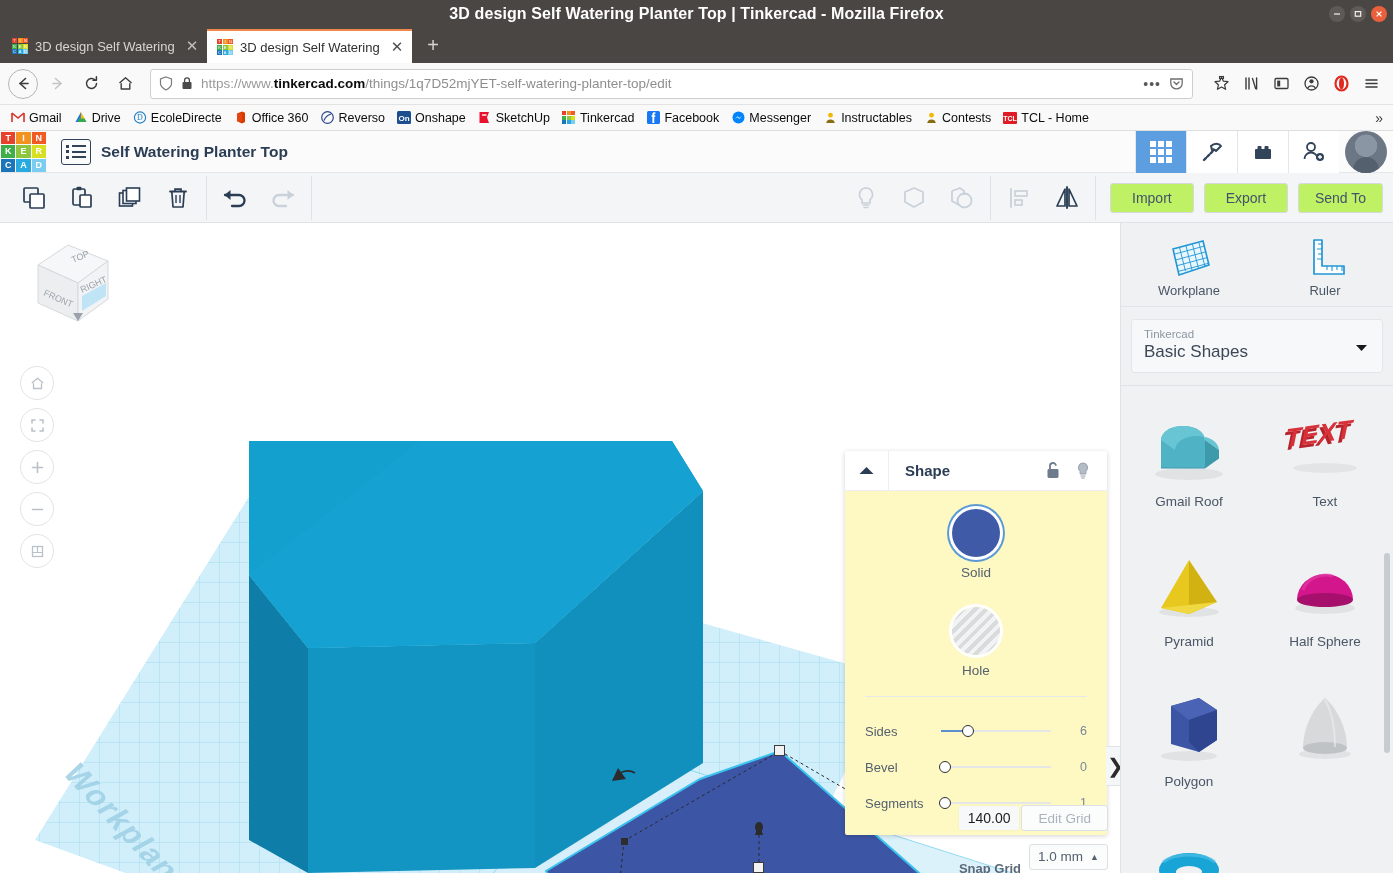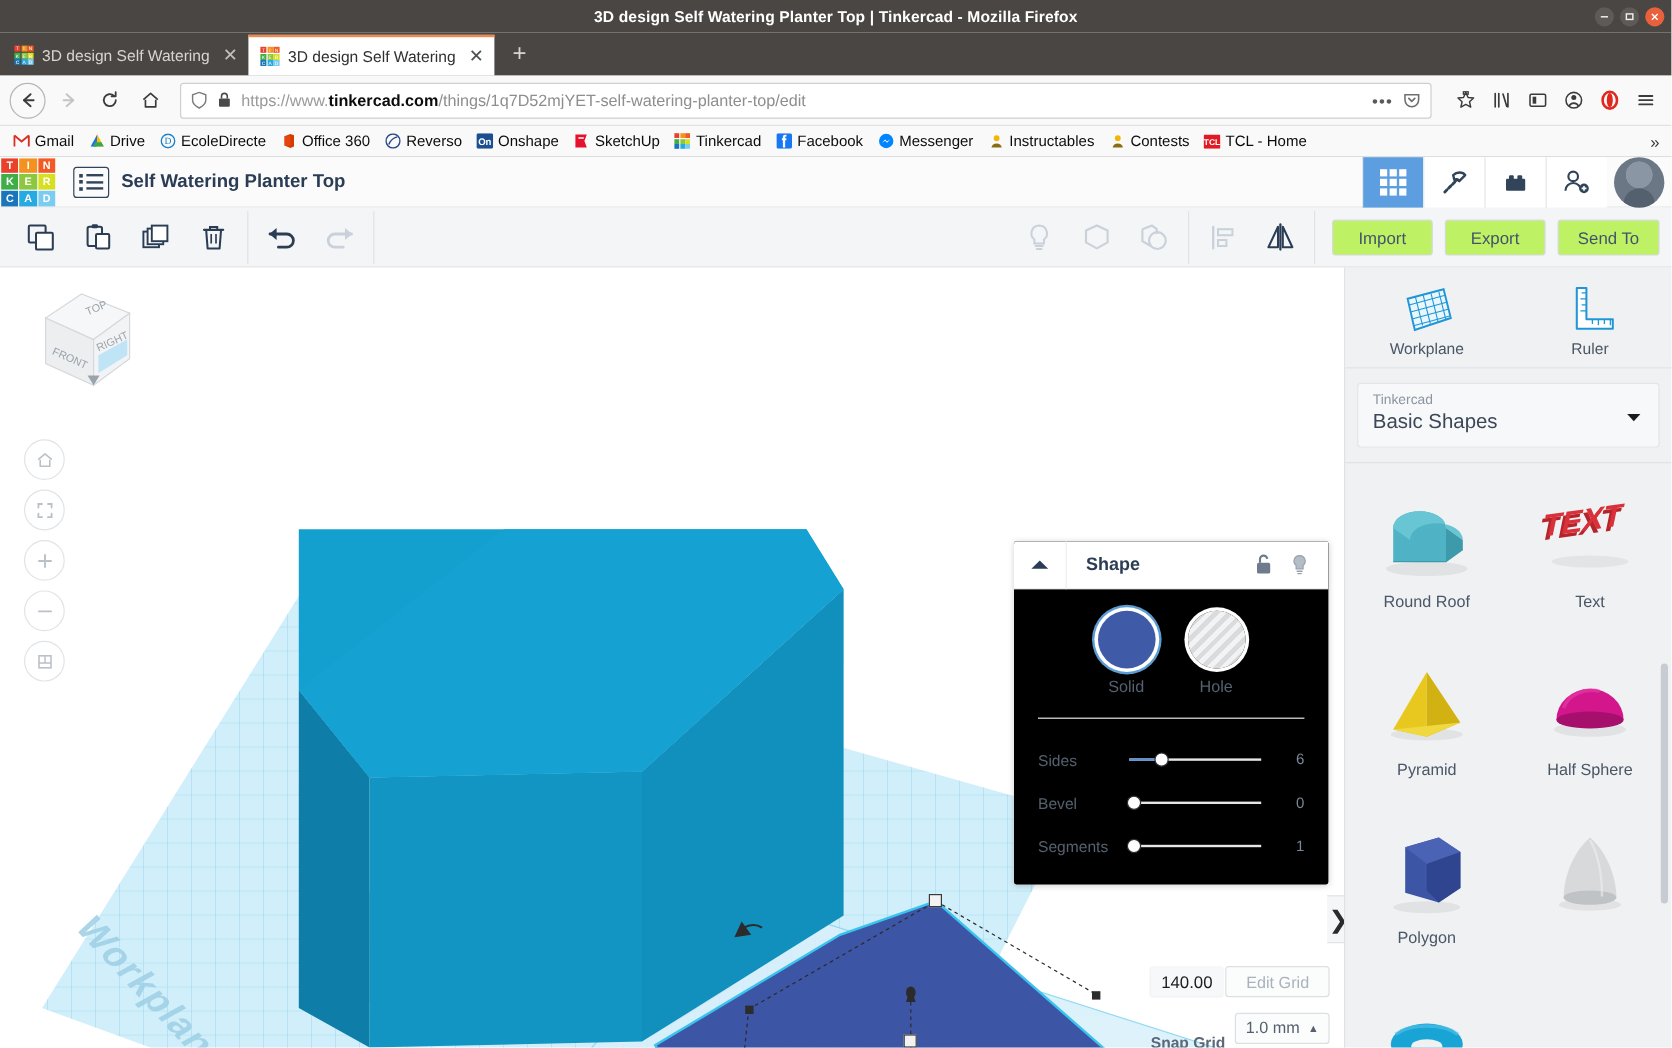--- a/index.html
+++ b/index.html
@@ -10,21 +10,21 @@
     background: #ffffff;
   }
 
   
   .titlebar {
     height: 27px; background: #4a4643;
     display: flex; align-items: center; justify-content: center;
     position: relative;
   }
   .titlebar-text {
-    color: #ffffff; font-size: 13px; font-weight: bold;
+    color: #ffffff; font-size: 16px; font-weight: bold;
     letter-spacing: .1px;
   }
   .win-buttons {
     position: absolute; right: 6px; top: 0; height: 27px;
     display: flex; align-items: center; gap: 5px;
   }
   .win-btn {
     width: 16px; height: 16px; border-radius: 50%;
     display: flex; align-items: center; justify-content: center;
     font-size: 10px; color: #f2f0ef; line-height: 1;
@@ -213,35 +213,35 @@
     box-shadow: 0 0 2px rgba(0,0,0,.08);
   }
 
   
   .handle-w { position: absolute; width: 11px; height: 11px; background: #f2f2f2; border: 1.4px solid #3a3a3a; }
   .handle-b { position: absolute; width: 7px; height: 7px; background: #2d2d2d; }
 
   
   .shape-panel {
     position: absolute; left: 845px; top: 228px; width: 262px;
-    background: #000000; box-shadow: 0 1px 5px rgba(0,0,0,.18);
+    background: #fef9c3; box-shadow: 0 1px 5px rgba(0,0,0,.18);
     border-radius: 2px; overflow: hidden;
   }
   .sp-header {
     height: 40px; background: #ffffff; display: flex; align-items: center;
     border-bottom: 1px solid #eceef0;
   }
   .sp-collapse {
     width: 44px; height: 40px; display: flex; align-items: center;
     justify-content: center; border-right: 1px solid #eceef0;
   }
   .sp-title { font-size: 15px; font-weight: bold; color: #2b3d54; margin-left: 16px; }
   .sp-hdr-icons { margin-left: auto; display: flex; gap: 14px; padding-right: 16px; color: #6d7b8c; }
   .sp-body { padding: 18px 20px 14px; }
-  .sp-modes { display: flex; justify-content: center; gap: 27px; margin-bottom: 18px; }
+  .sp-modes { display: flex; justify-content: center; gap: 27px; margin-bottom: 18px; flex-direction: column; }
   .sp-mode { text-align: center; }
   .sp-swatch { width: 48px; height: 48px; border-radius: 50%; margin: 0 auto 8px; }
   .sp-swatch.solid { background: #3f5aa6; box-shadow: 0 0 0 3px #fff, 0 0 0 5px #5b9bd5; }
   .sp-swatch.hole {
     background: repeating-linear-gradient(135deg, #d9dbdd 0 4px, #f2f3f4 4px 8px);
     box-shadow: 0 0 0 3px #fff;
   }
   .sp-mode-label { font-size: 13.5px; color: #55616f; }
   .sp-divider { height: 1px; background: #e6e8ea; margin: 4px 0 16px; }
   .sp-row { display: flex; align-items: center; height: 36px; }
@@ -1015,21 +1015,21 @@
         <div class="sb-item-canvas">
           <svg width="96" height="76" viewBox="0 0 96 76">
             <ellipse cx="48" cy="64" rx="34" ry="6" fill="#000" opacity=".06"></ellipse>
             <path d="M20 58 L20 30 a22 14 0 0 1 44 0 L64 58 Z" fill="#4fb3c5"></path>
             <path d="M64 58 L64 30 a22 14 0 0 0 -44 0" fill="none"></path>
             <path d="M20 30 a22 14 0 0 1 44 0 L78 40 a22 14 0 0 0 -44 0 Z" fill="#68c5d4"></path>
             <path d="M64 58 L78 48 L78 40 L64 30 Z" fill="#3c9aab"></path>
             <path d="M20 58 L64 58 L78 48" fill="none" stroke="#3c9aab" stroke-width="1"></path>
           </svg>
         </div>
-        <div class="sb-item-label">Round Roof</div>
+        <div class="sb-item-label">Gmail Roof</div>
       </div>
 
       <div class="sb-item">
         <div class="sb-item-canvas">
           <svg width="96" height="76" viewBox="0 0 96 76">
             <ellipse cx="48" cy="58" rx="32" ry="5" fill="#000" opacity=".05"></ellipse>
             <g transform="translate(10,14) skewY(-8)">
               <text x="0" y="26" font-size="26" font-weight="bold" font-family="Liberation Sans, sans-serif" fill="#b5232b" transform="skewX(-12)">TEXT</text>
               <text x="2" y="23" font-size="26" font-weight="bold" font-family="Liberation Sans, sans-serif" fill="#d9313a" transform="skewX(-12)">TEXT</text>
             </g>

